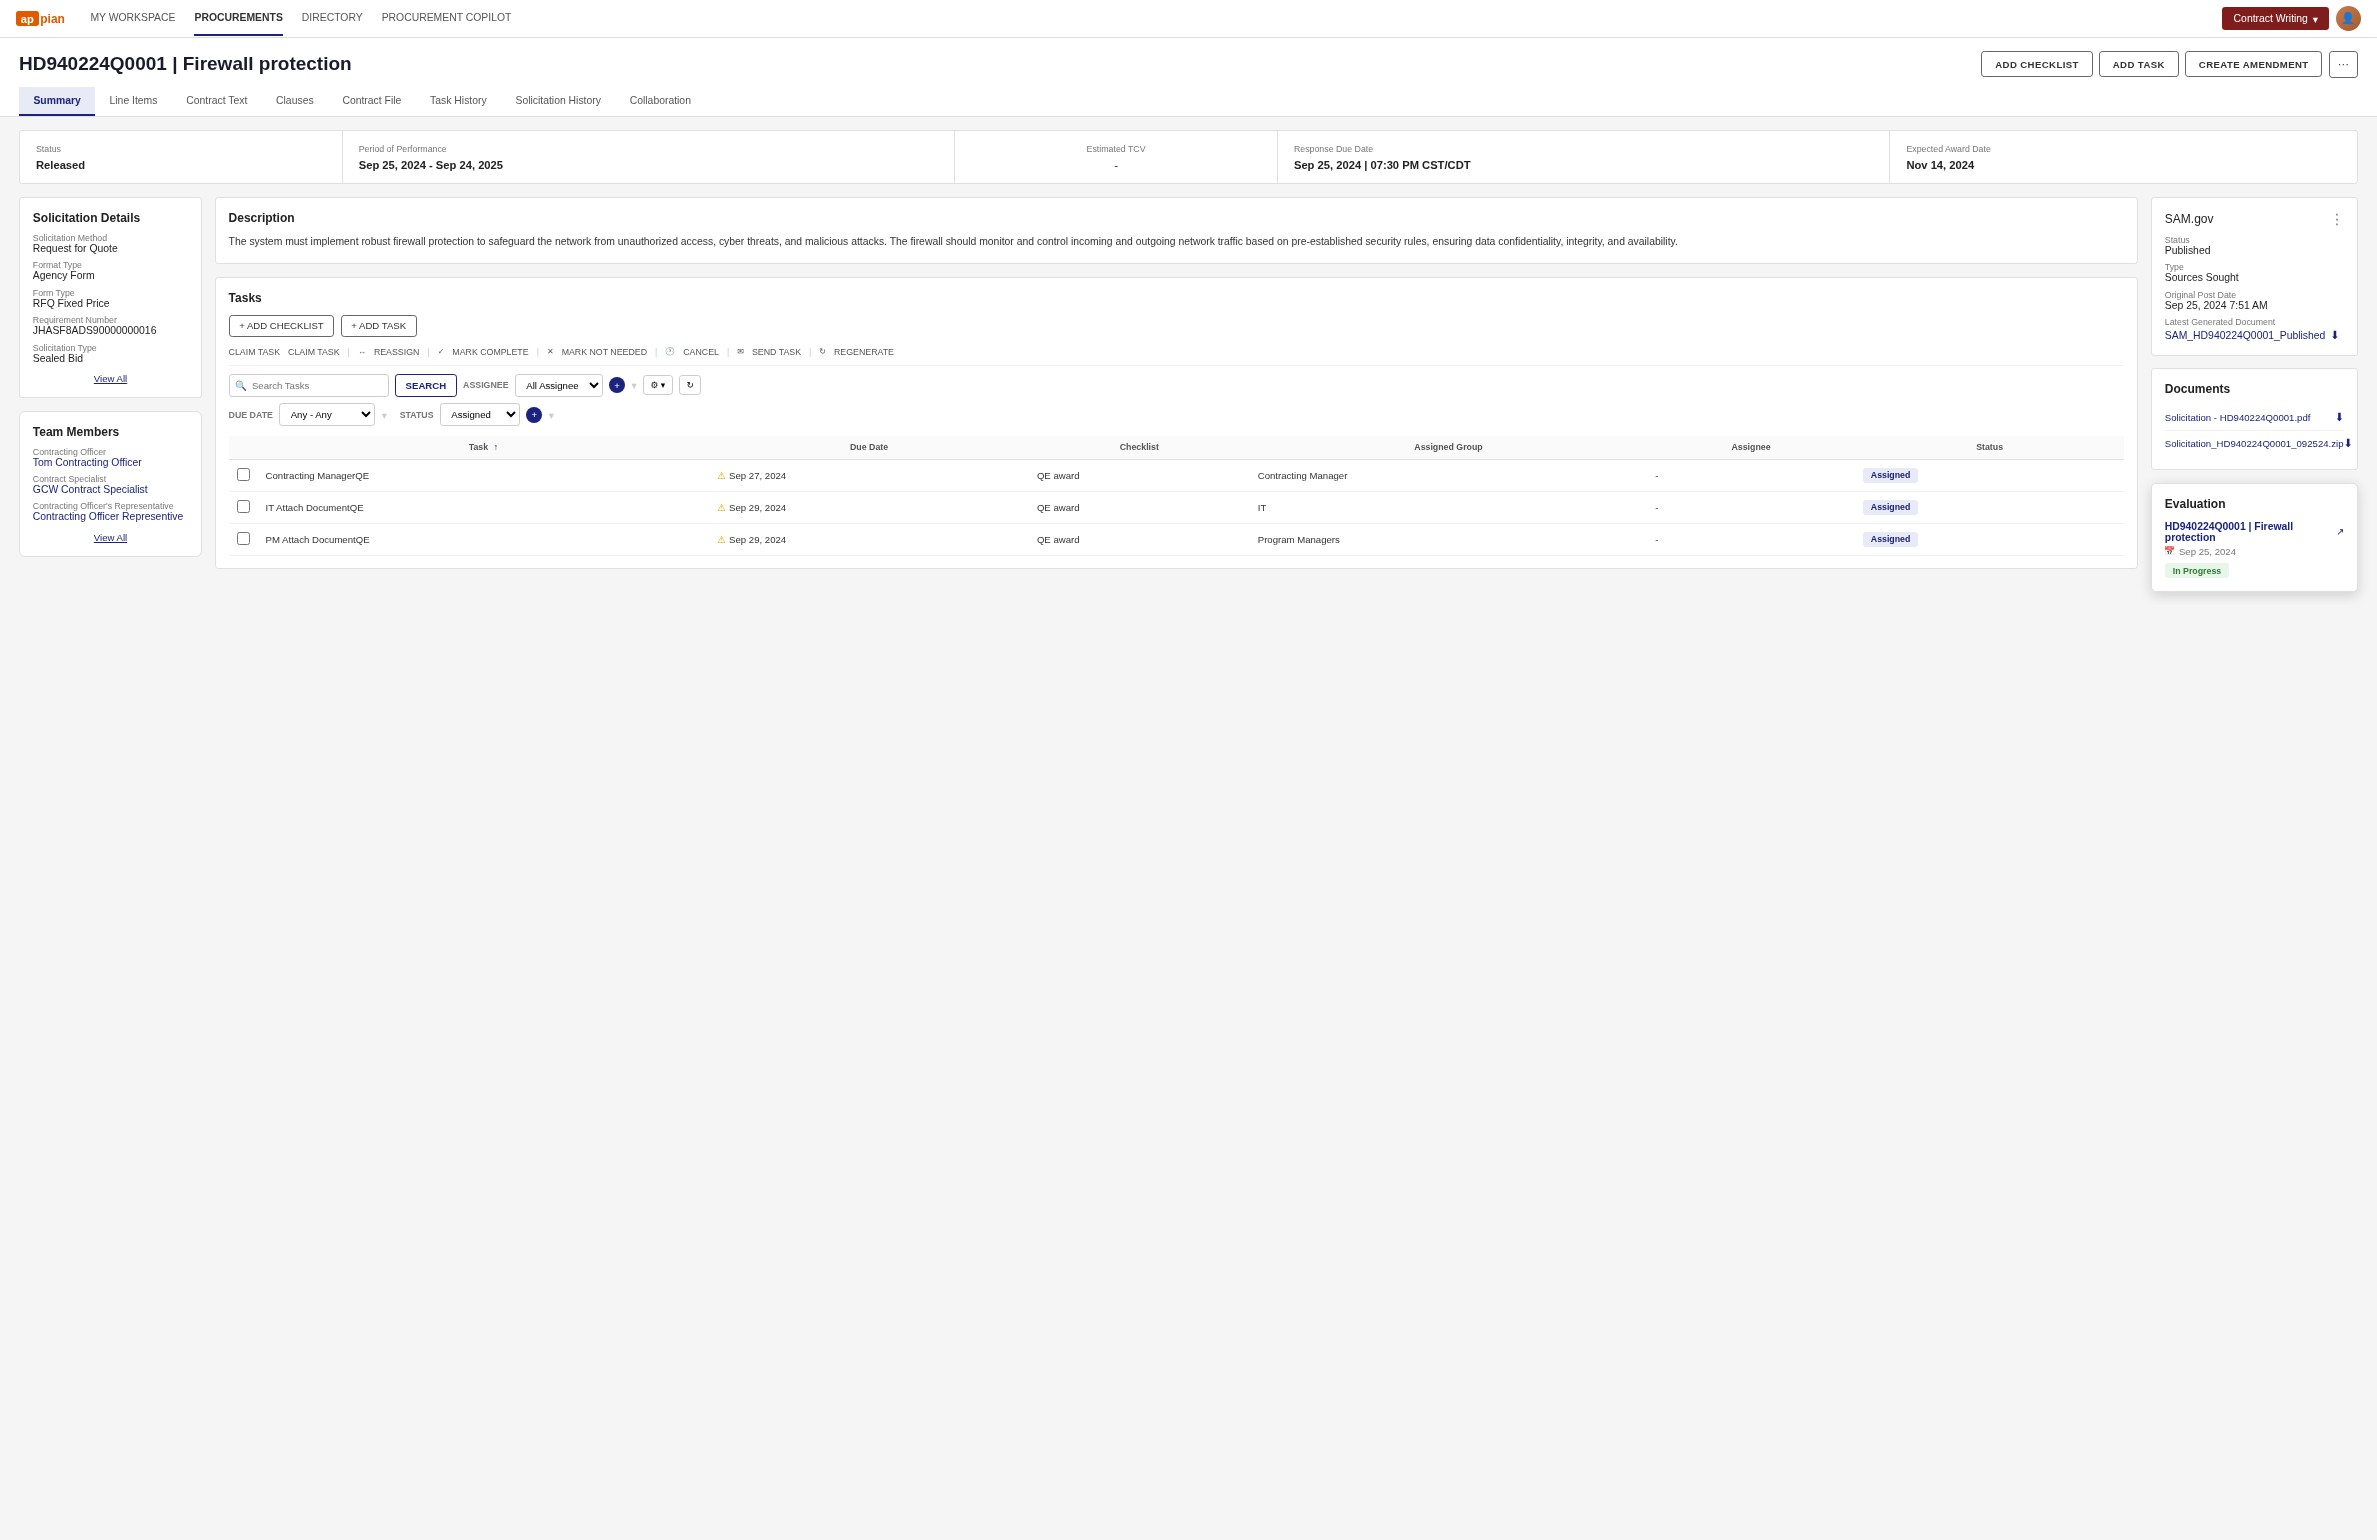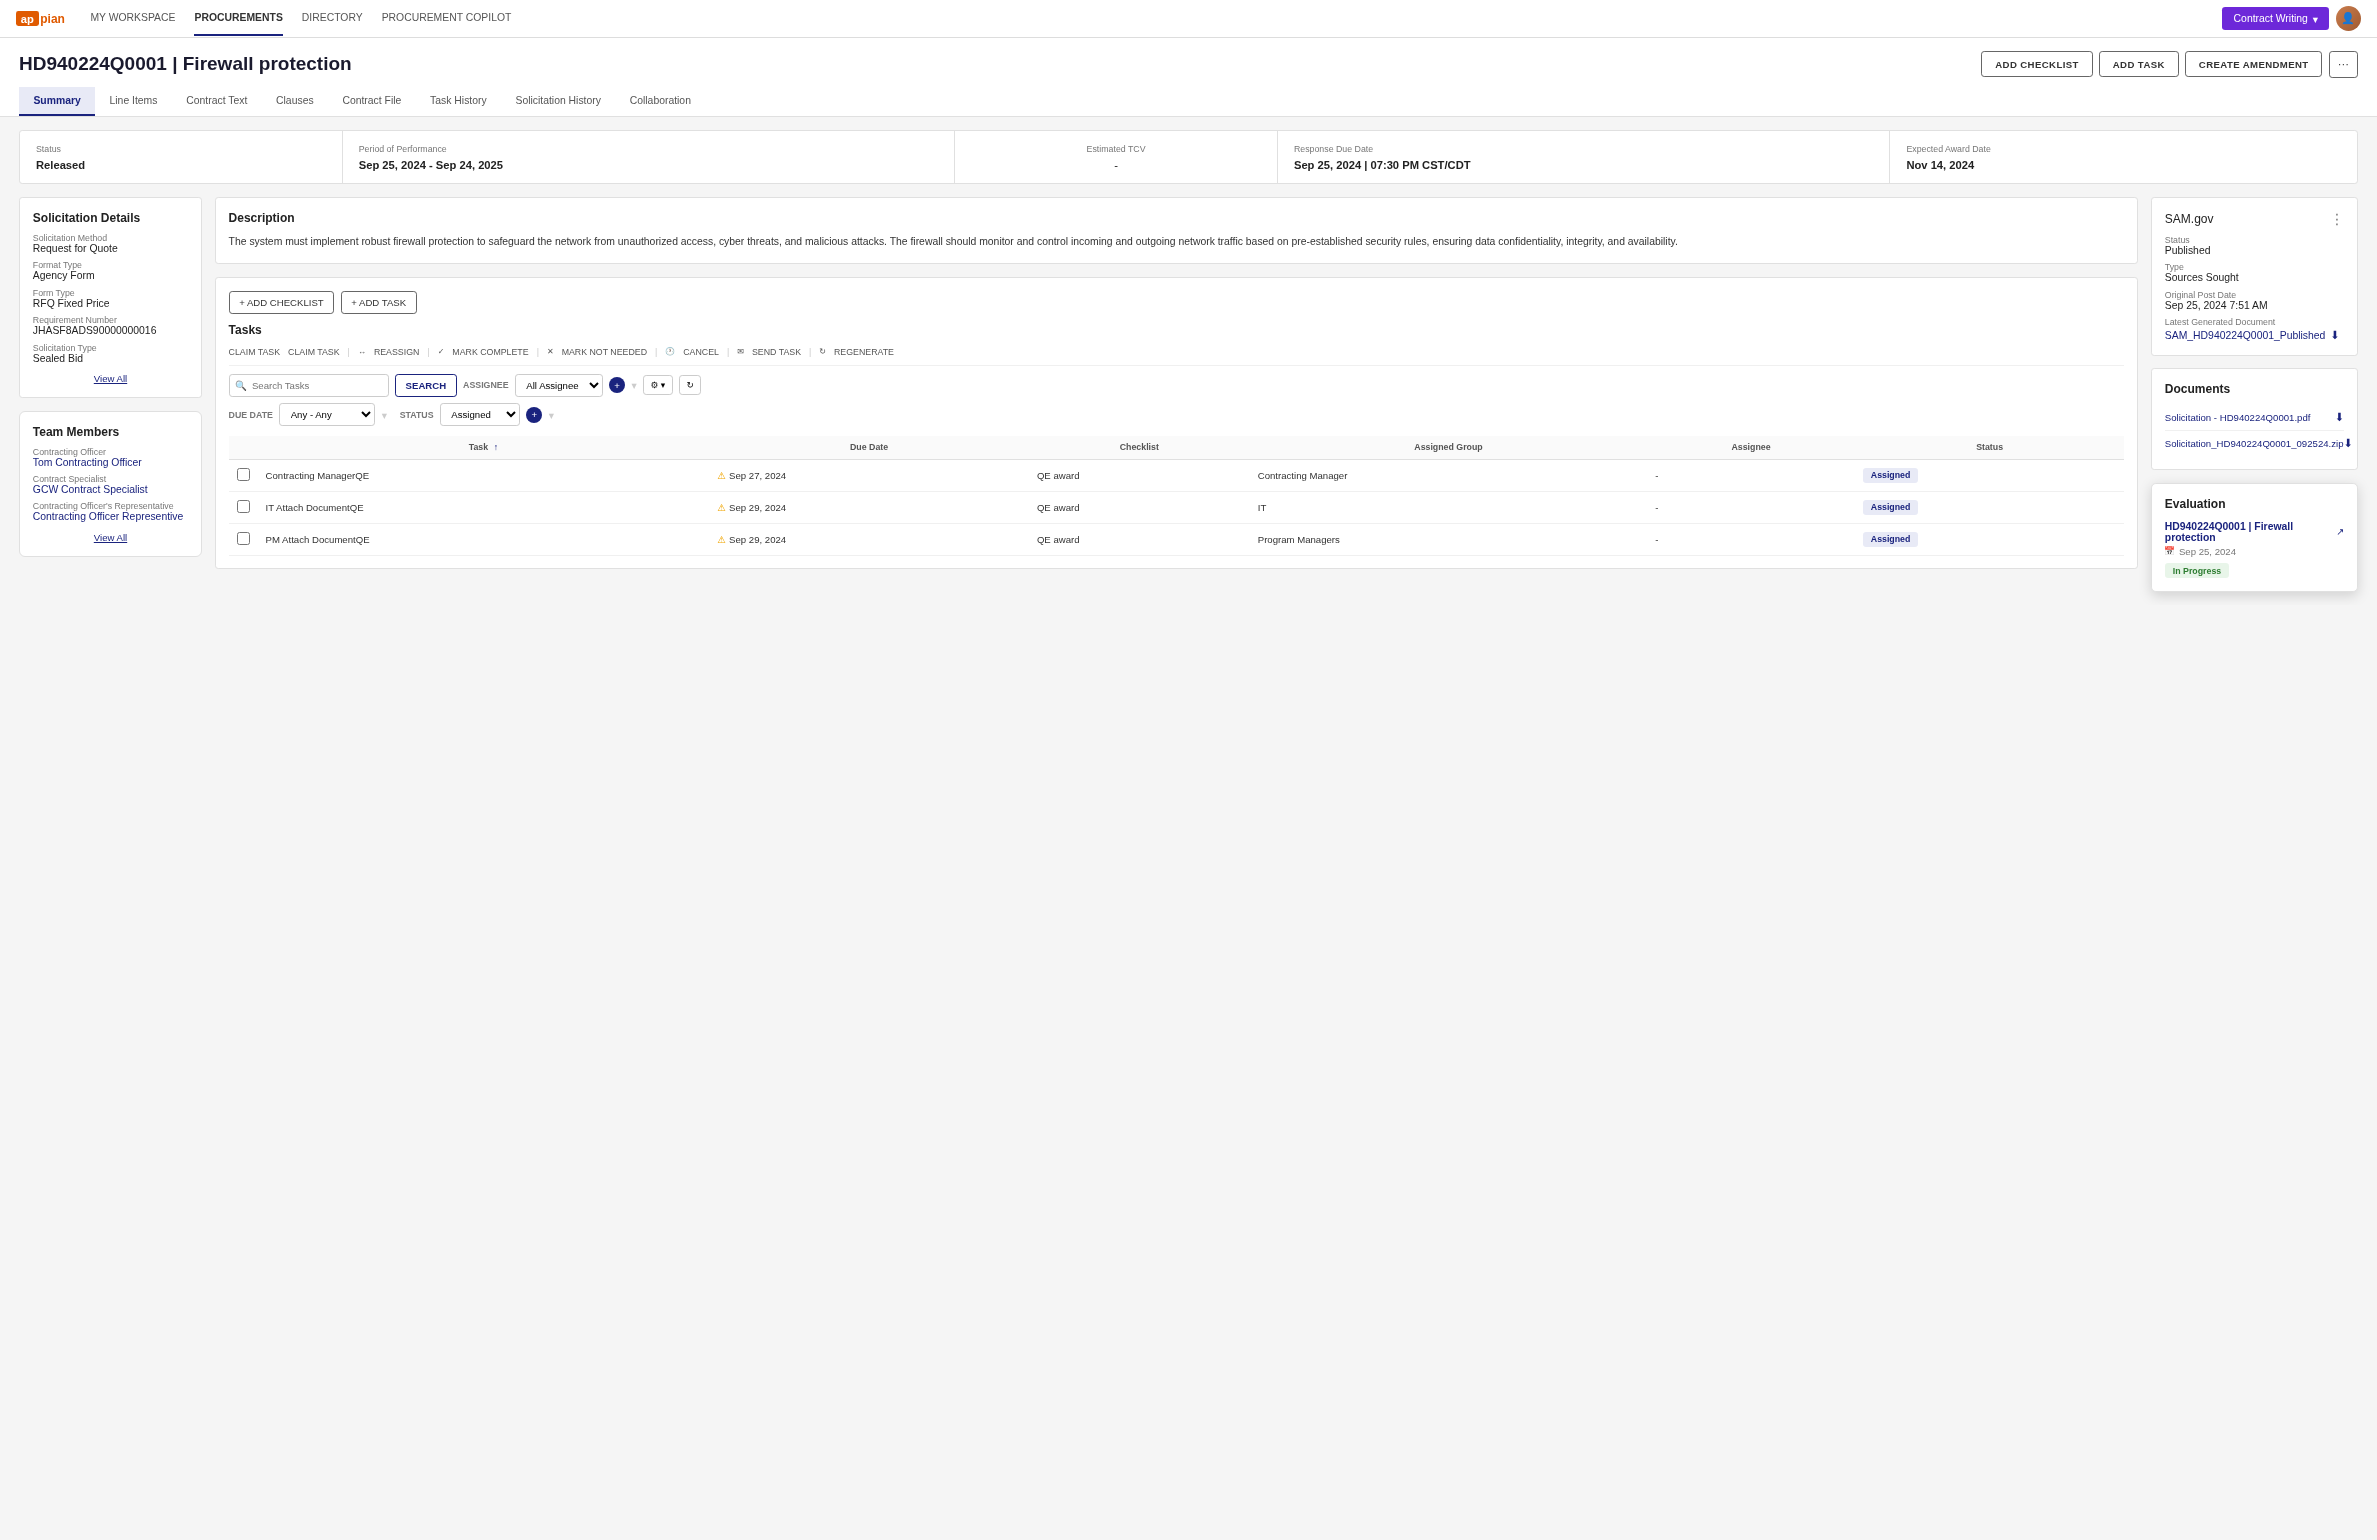--- a/index.html
+++ b/index.html
@@ -13,21 +13,21 @@
     <span style="background:#e05a00;color:#fff;padding:1.6px 4.8px;border-radius:2.4px;font-weight:bold;font-size:11.2px;">ap</span>
     <span style="color:#e05a00;font-weight:bold;font-size:12px;">pian</span>
   </div>
   <nav style="display:flex;gap:19px;flex:1;">
     <a href="#" style="text-decoration:none;color:#555;font-size:10.4px;padding:11.2px 0;border-bottom:2.4px solid transparent;">MY WORKSPACE</a>
     <a href="#" style="text-decoration:none;color:#333;font-size:10.4px;padding:11.2px 0;border-bottom:2.4px solid #1a237e;font-weight:bold;">PROCUREMENTS</a>
     <a href="#" style="text-decoration:none;color:#555;font-size:10.4px;padding:11.2px 0;border-bottom:2.4px solid transparent;">DIRECTORY</a>
     <a href="#" style="text-decoration:none;color:#555;font-size:10.4px;padding:11.2px 0;border-bottom:2.4px solid transparent;">PROCUREMENT COPILOT</a>
   </nav>
   <div style="display:flex;align-items:center;gap:6.4px;">
-    <button style="display:flex;align-items:center;gap:4.8px;background:#6d28d9;color:#fff;padding:5.6px 11.2px;border-radius:3.2px;font-size:10.4px;cursor:pointer;border:none;">
+    <button style="display:flex;align-items:center;gap:4.8px;background:#7f1d1d;color:#fff;padding:5.6px 11.2px;border-radius:3.2px;font-size:10.4px;cursor:pointer;border:none;">
       <span>Contract Writing</span>
       <span>▾</span>
     </button>
     <div style="width:25.5px;height:25.5px;border-radius:50%;background:linear-gradient(135deg,#c97d4e,#a05a30);display:flex;align-items:center;justify-content:center;overflow:hidden;cursor:pointer;">
       <span style="color:#fff;font-size:11.2px;">👤</span>
     </div>
   </div>
 </div>
 
 <div style="background:#fff;padding:12.8px 19px 0;border-bottom:0.8px solid #e0e0e0;">
@@ -110,26 +110,26 @@
     </div>
 
     <div style="flex:1;">
 
       <div style="background:#fff;border:0.8px solid #e0e0e0;border-radius:3.2px;margin-bottom:12.8px;padding:12.8px;">
         <div style="font-size:12px;font-weight:600;color:#222;margin-bottom:8px;">Description</div>
         <p style="font-size:10.4px;color:#333;line-height:1.7;">The system must implement robust firewall protection to safeguard the network from unauthorized access, cyber threats, and malicious attacks. The firewall should monitor and control incoming and outgoing network traffic based on pre-established security rules, ensuring data confidentiality, integrity, and availability.</p>
       </div>
 
       <div style="background:#fff;border:0.8px solid #e0e0e0;border-radius:3.2px;padding:12.8px;">
+        <div style="font-size:12px;font-weight:600;color:#222;margin-bottom:9.6px;">Tasks</div>
+
         <div style="display:flex;gap:6.4px;margin-bottom:9.6px;">
           <button style="display:flex;align-items:center;gap:3.2px;border:0.8px solid #666;background:#fff;color:#333;padding:4.8px 9.6px;border-radius:3.2px;font-size:9.6px;cursor:pointer;">+ ADD CHECKLIST</button>
           <button style="display:flex;align-items:center;gap:3.2px;border:0.8px solid #666;background:#fff;color:#333;padding:4.8px 9.6px;border-radius:3.2px;font-size:9.6px;cursor:pointer;">+ ADD TASK</button>
         </div>
-
-        <div style="font-size:12px;font-weight:600;color:#222;margin-bottom:9.6px;">Tasks</div>
 
         <div style="display:flex;gap:8px;align-items:center;margin-bottom:8px;flex-wrap:wrap;font-size:8.8px;color:#555;border-bottom:0.8px solid #f0f0f0;padding-bottom:8px;">
           <span style="display:flex;align-items:center;gap:2.4px;cursor:pointer;">CLAIM TASK</span>
           <span style="cursor:pointer;color:#555;">CLAIM TASK</span>
           <span style="color:#ccc;">|</span>
           <span style="font-size:8px;">↔</span>
           <span style="cursor:pointer;color:#555;">REASSIGN</span>
           <span style="color:#ccc;">|</span>
           <span style="font-size:8px;">✓</span>
           <span style="cursor:pointer;color:#555;">MARK COMPLETE</span>

